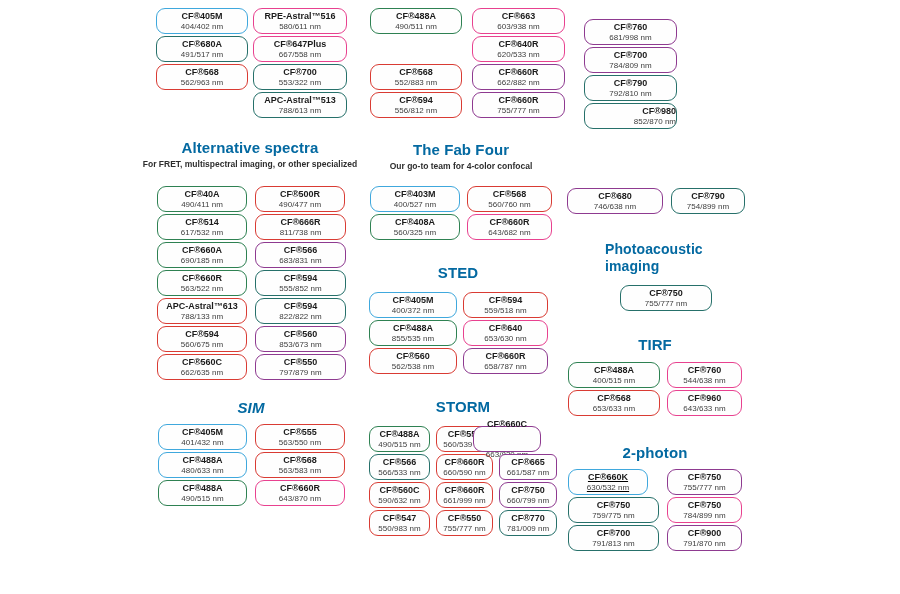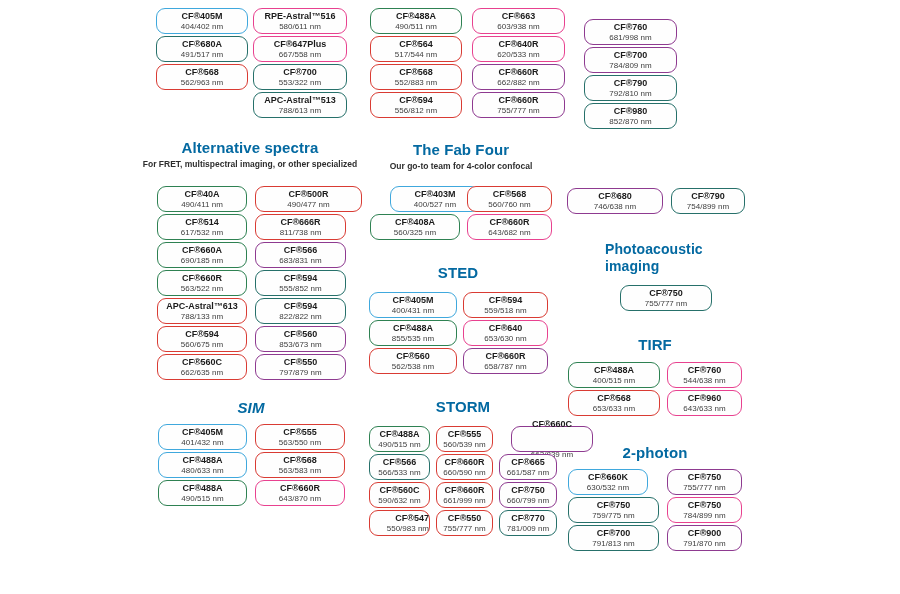--- a/index.html
+++ b/index.html
@@ -43,24 +43,20 @@
       <div class="dye-value">553/322 nm</div>
     </div>
     <div class="dye" style="left: 253px; top: 92px; width: 94px; border-color: rgb(38, 112, 106);">
       <div class="dye-name">APC-Astral™513</div>
       <div class="dye-value">788/613 nm</div>
     </div>
     <div class="dye" style="left: 370px; top: 8px; width: 92px; border-color: rgb(46, 129, 82);">
       <div class="dye-name">CF®488A</div>
       <div class="dye-value">490/511 nm</div>
     </div>
-    <div class="dye" style="left: 370px; top: 36px; width: 92px; border-color: rgb(217, 59, 51);">
-      <div class="dye-name">CF®564</div>
-      <div class="dye-value">517/544 nm</div>
-    </div>
     <div class="dye" style="left: 370px; top: 64px; width: 92px; border-color: rgb(217, 59, 51);">
       <div class="dye-name">CF®568</div>
       <div class="dye-value">552/883 nm</div>
     </div>
     <div class="dye" style="left: 370px; top: 92px; width: 92px; border-color: rgb(217, 59, 51);">
       <div class="dye-name">CF®594</div>
       <div class="dye-value">556/812 nm</div>
     </div>
     <div class="dye" style="left: 472px; top: 8px; width: 93px; border-color: rgb(232, 65, 143);">
       <div class="dye-name">CF®663</div>
@@ -83,21 +79,21 @@
       <div class="dye-value">681/998 nm</div>
     </div>
     <div class="dye" style="left: 584px; top: 47px; width: 93px; border-color: rgb(142, 58, 144);">
       <div class="dye-name">CF®700</div>
       <div class="dye-value">784/809 nm</div>
     </div>
     <div class="dye" style="left: 584px; top: 75px; width: 93px; border-color: rgb(38, 112, 106);">
       <div class="dye-name">CF®790</div>
       <div class="dye-value">792/810 nm</div>
     </div>
-    <div class="dye" style="left: 584px; top: 103px; width: 93px; border-color: rgb(38, 112, 106);">
+    <div class="dye" style="left: 584px; top: 103px; width: 93px; border-color: rgb(38, 112, 106); align-items: flex-end;">
       <div class="dye-name">CF®980</div>
       <div class="dye-value">852/870 nm</div>
     </div>
     <div class="sec-title" style="left: 250px; top: 139px;">Alternative spectra</div>
     <div class="sec-subtitle" style="left: 250px; top: 159px;">For FRET, multispectral imaging, or other specialized</div>
     <div class="dye" style="left: 157px; top: 186px; width: 90px; border-color: rgb(46, 129, 82);">
       <div class="dye-name">CF®40A</div>
       <div class="dye-value">490/411 nm</div>
     </div>
     <div class="dye" style="left: 157px; top: 214px; width: 90px; border-color: rgb(46, 129, 82);">
@@ -117,21 +113,21 @@
       <div class="dye-value">788/133 nm</div>
     </div>
     <div class="dye" style="left: 157px; top: 326px; width: 90px; border-color: rgb(217, 59, 51);">
       <div class="dye-name">CF®594</div>
       <div class="dye-value">560/675 nm</div>
     </div>
     <div class="dye" style="left: 157px; top: 354px; width: 90px; border-color: rgb(217, 59, 51);">
       <div class="dye-name">CF®560C</div>
       <div class="dye-value">662/635 nm</div>
     </div>
-    <div class="dye" style="left: 255px; top: 186px; width: 107px; border-color: rgb(217, 59, 51);">
+    <div class="dye" style="left: 255px; top: 186px; width: 90px; border-color: rgb(217, 59, 51);">
       <div class="dye-name">CF®500R</div>
       <div class="dye-value">490/477 nm</div>
     </div>
     <div class="dye" style="left: 255px; top: 214px; width: 91px; border-color: rgb(217, 59, 51);">
       <div class="dye-name">CF®666R</div>
       <div class="dye-value">811/738 nm</div>
     </div>
     <div class="dye" style="left: 255px; top: 242px; width: 91px; border-color: rgb(142, 58, 144);">
       <div class="dye-name">CF®566</div>
       <div class="dye-value">683/831 nm</div>
@@ -147,40 +143,40 @@
     <div class="dye" style="left: 255px; top: 326px; width: 91px; border-color: rgb(142, 58, 144);">
       <div class="dye-name">CF®560</div>
       <div class="dye-value">853/673 nm</div>
     </div>
     <div class="dye" style="left: 255px; top: 354px; width: 91px; border-color: rgb(142, 58, 144);">
       <div class="dye-name">CF®550</div>
       <div class="dye-value">797/879 nm</div>
     </div>
     <div class="sec-title" style="left: 461px; top: 141px;">The Fab Four</div>
     <div class="sec-subtitle" style="left: 461px; top: 161px;">Our go-to team for 4-color confocal</div>
-    <div class="dye" style="left: 390px; top: 186px; width: 90px; border-color: rgb(63, 168, 221);">
+    <div class="dye" style="left: 370px; top: 186px; width: 90px; border-color: rgb(63, 168, 221);">
       <div class="dye-name">CF®403M</div>
       <div class="dye-value">400/527 nm</div>
     </div>
     <div class="dye" style="left: 370px; top: 214px; width: 90px; border-color: rgb(46, 129, 82);">
       <div class="dye-name">CF®408A</div>
       <div class="dye-value">560/325 nm</div>
     </div>
     <div class="dye" style="left: 467px; top: 186px; width: 85px; border-color: rgb(217, 59, 51);">
       <div class="dye-name">CF®568</div>
       <div class="dye-value">560/760 nm</div>
     </div>
     <div class="dye" style="left: 467px; top: 214px; width: 85px; border-color: rgb(232, 65, 143);">
       <div class="dye-name">CF®660R</div>
       <div class="dye-value">643/682 nm</div>
     </div>
     <div class="sec-title" style="left: 458px; top: 264px;">STED</div>
     <div class="dye" style="left: 369px; top: 292px; width: 88px; border-color: rgb(63, 168, 221);">
       <div class="dye-name">CF®405M</div>
-      <div class="dye-value">400/431 nm</div>
+      <div class="dye-value">400/372 nm</div>
     </div>
     <div class="dye" style="left: 369px; top: 320px; width: 88px; border-color: rgb(46, 129, 82);">
       <div class="dye-name">CF®488A</div>
       <div class="dye-value">855/535 nm</div>
     </div>
     <div class="dye" style="left: 369px; top: 348px; width: 88px; border-color: rgb(217, 59, 51);">
       <div class="dye-name">CF®560</div>
       <div class="dye-value">562/538 nm</div>
     </div>
     <div class="dye" style="left: 463px; top: 292px; width: 85px; border-color: rgb(217, 59, 51);">
@@ -256,58 +252,58 @@
       <div class="dye-value">490/515 nm</div>
     </div>
     <div class="dye" style="left: 369px; top: 454px; width: 61px; border-color: rgb(38, 112, 106);">
       <div class="dye-name">CF®566</div>
       <div class="dye-value">566/533 nm</div>
     </div>
     <div class="dye" style="left: 369px; top: 482px; width: 61px; border-color: rgb(217, 59, 51);">
       <div class="dye-name">CF®560C</div>
       <div class="dye-value">590/632 nm</div>
     </div>
-    <div class="dye" style="left: 369px; top: 510px; width: 61px; border-color: rgb(217, 59, 51); align-items: flex-end;">
+    <div class="dye" style="left: 369px; top: 510px; width: 61px; border-color: rgb(217, 59, 51);">
       <div class="dye-name">CF®547</div>
       <div class="dye-value">550/983 nm</div>
     </div>
     <div class="dye" style="left: 436px; top: 426px; width: 57px; border-color: rgb(217, 59, 51);">
       <div class="dye-name">CF®555</div>
       <div class="dye-value">560/539 nm</div>
     </div>
     <div class="dye" style="left: 436px; top: 454px; width: 57px; border-color: rgb(217, 59, 51);">
       <div class="dye-name">CF®660R</div>
       <div class="dye-value">660/590 nm</div>
     </div>
     <div class="dye" style="left: 436px; top: 482px; width: 57px; border-color: rgb(217, 59, 51);">
       <div class="dye-name">CF®660R</div>
       <div class="dye-value">661/999 nm</div>
     </div>
     <div class="dye" style="left: 436px; top: 510px; width: 57px; border-color: rgb(217, 59, 51);">
       <div class="dye-name">CF®550</div>
       <div class="dye-value">755/777 nm</div>
     </div>
-    <div class="dye" style="left: 511px; top: 426px; width: 82px; border-color: rgb(142, 58, 144); gap: 20px;">
+    <div class="dye" style="left: 473px; top: 426px; width: 68px; border-color: rgb(142, 58, 144); gap: 20px;">
       <div class="dye-name">CF®660C</div>
       <div class="dye-value">663/839 nm</div>
     </div>
-    <div class="dye" style="left: 499px; top: 454px; width: 58px; border-color: rgb(142, 58, 144);">
+    <div class="dye" style="left: 499px; top: 454px; width: 58px; border-color: rgb(142, 58, 144); border-radius: 6px;">
       <div class="dye-name">CF®665</div>
       <div class="dye-value">661/587 nm</div>
     </div>
     <div class="dye" style="left: 499px; top: 482px; width: 58px; border-color: rgb(142, 58, 144);">
       <div class="dye-name">CF®750</div>
       <div class="dye-value">660/799 nm</div>
     </div>
     <div class="dye" style="left: 499px; top: 510px; width: 58px; border-color: rgb(38, 112, 106);">
       <div class="dye-name">CF®770</div>
       <div class="dye-value">781/009 nm</div>
     </div>
     <div class="sec-title" style="left: 655px; top: 444px;">2-photon</div>
-    <div class="dye" style="left: 568px; top: 469px; width: 80px; border-color: rgb(63, 168, 221);">
+    <div class="dye" style="left: 568px; top: 469px; width: 80px; border-color: rgb(63, 168, 221); text-decoration: underline;">
       <div class="dye-name">CF®660K</div>
       <div class="dye-value">630/532 nm</div>
     </div>
     <div class="dye" style="left: 568px; top: 497px; width: 91px; border-color: rgb(38, 112, 106);">
       <div class="dye-name">CF®750</div>
       <div class="dye-value">759/775 nm</div>
     </div>
     <div class="dye" style="left: 568px; top: 525px; width: 91px; border-color: rgb(38, 112, 106);">
       <div class="dye-name">CF®700</div>
       <div class="dye-value">791/813 nm</div>

